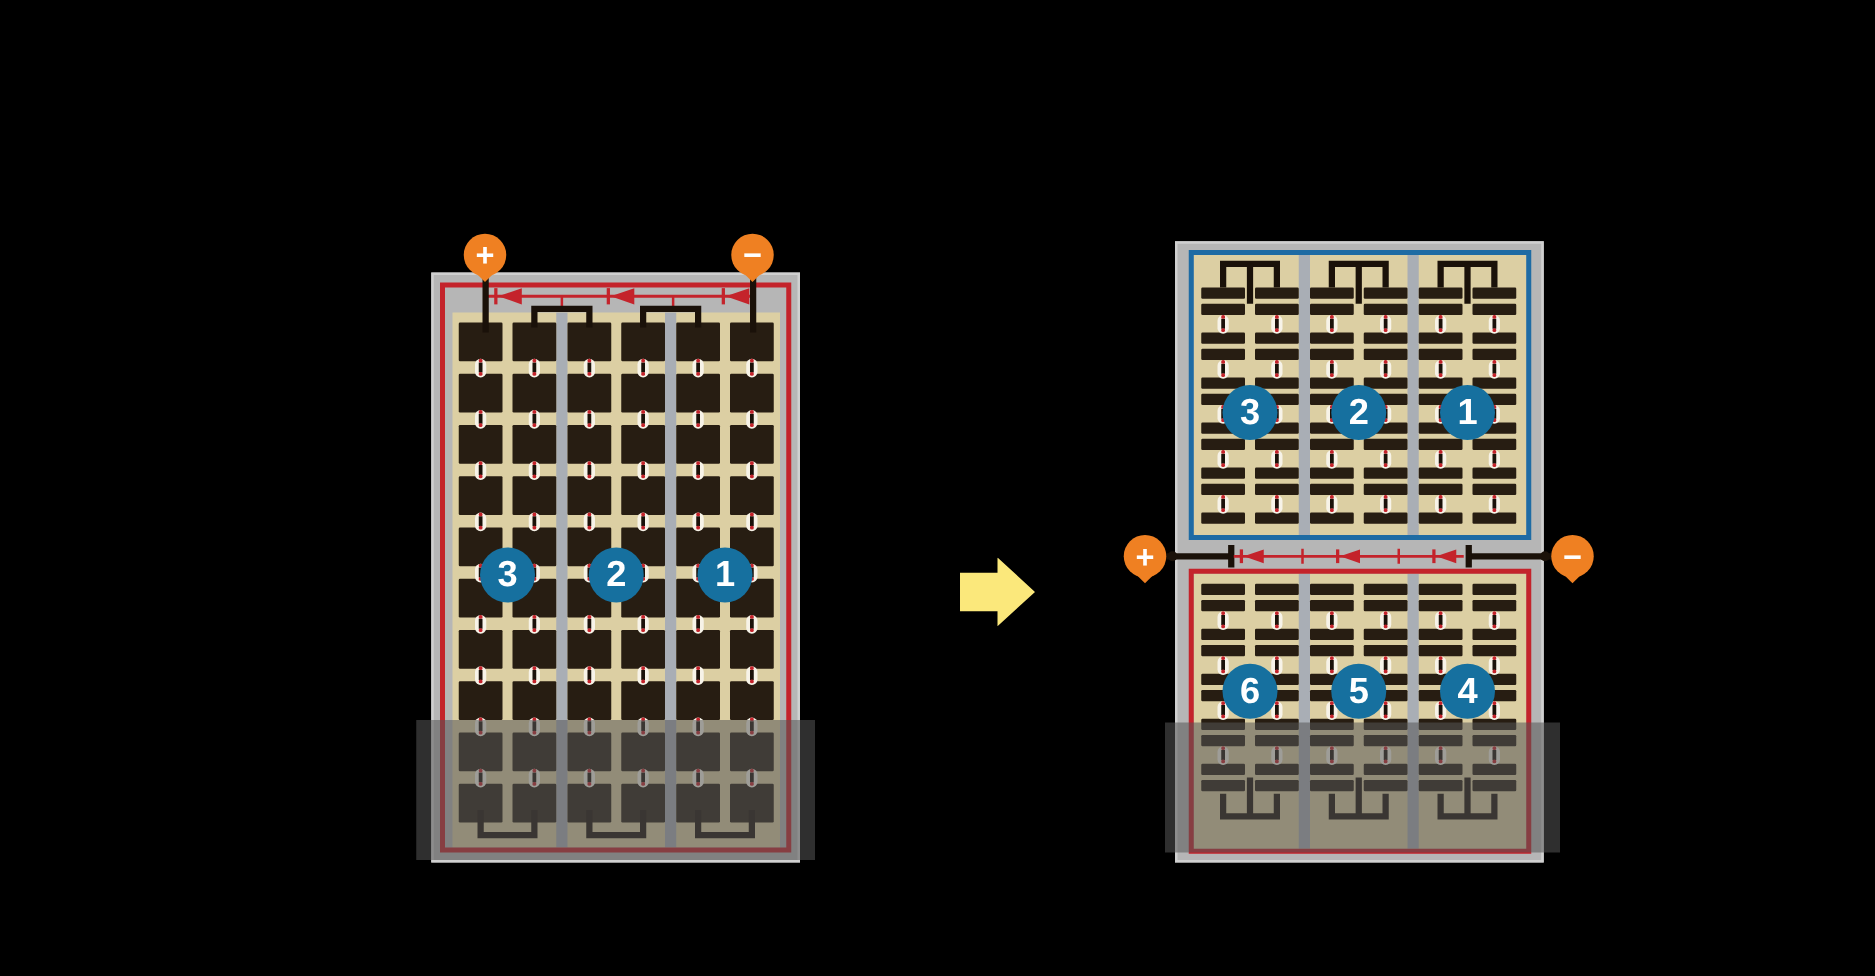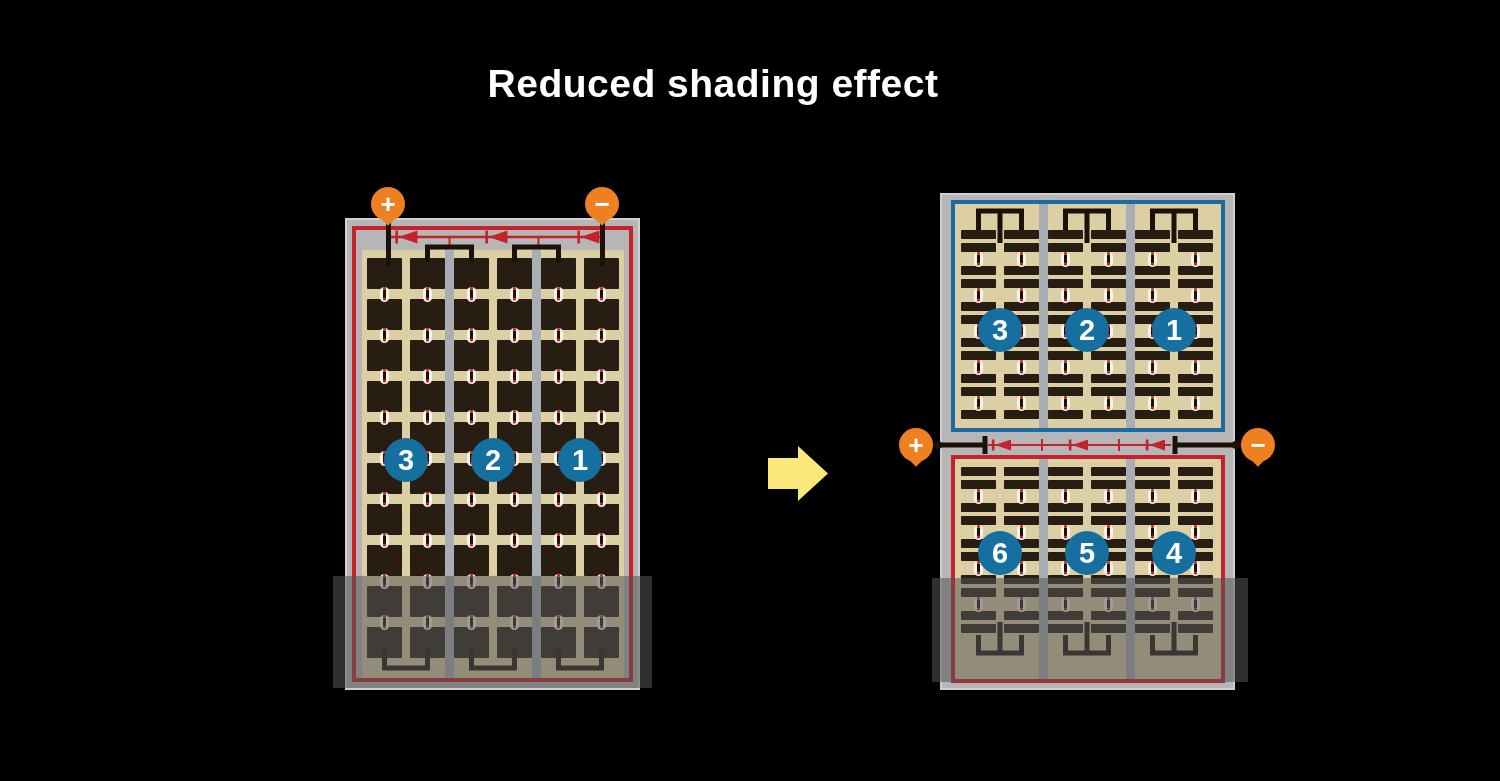--- a/index.html
+++ b/index.html
@@ -29,21 +29,20 @@
             justify-content:center;color:#fff;font-weight:bold;font-size:26px;line-height:1;z-index:9;
             background:var(--orange);}
   .terminal::after{content:"";position:absolute;bottom:-3px;left:13px;width:8px;height:8px;
             background:var(--orange);transform:rotate(45deg);z-index:-1;}
   svg.circuit{position:absolute;z-index:5;overflow:visible;}
 </style>
 </head>
 <body>
 
 <div id="stage" style="background: rgb(0, 0, 0);">
-  <div id="title">Reduced shading effect</div>
   <div id="left-module" class="group">
       <div class="frame" style="position: absolute; left: 345px; top: 218px; width: 295px; height: 472px;"></div>
       <div class="tan" style="position: absolute; left: 362px; top: 250px; width: 262px; height: 428px;"></div>
       <div class="divider" style="position: absolute; left: 445px; top: 250px; width: 9px; height: 428px;"></div>
       <div class="divider" style="position: absolute; left: 532px; top: 250px; width: 9px; height: 428px;"></div>
       <div class="cell" style="position: absolute; left: 367px; top: 258px; width: 35px; height: 31px;"></div>
       <div class="cell" style="position: absolute; left: 410px; top: 258px; width: 35px; height: 31px;"></div>
       <div class="cell" style="position: absolute; left: 454px; top: 258px; width: 35px; height: 31px;"></div>
       <div class="cell" style="position: absolute; left: 497px; top: 258px; width: 35px; height: 31px;"></div>
       <div class="cell" style="position: absolute; left: 541px; top: 258px; width: 35px; height: 31px;"></div>

